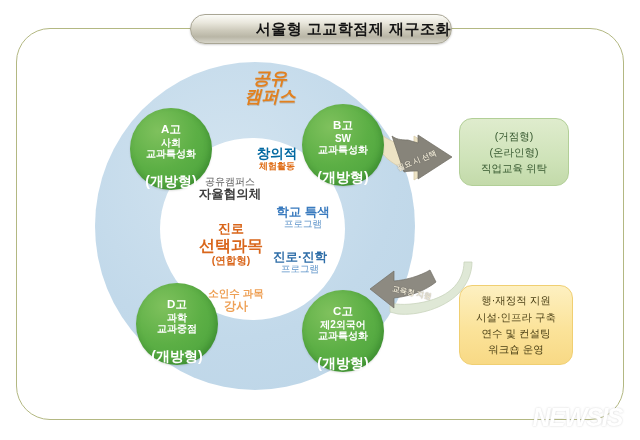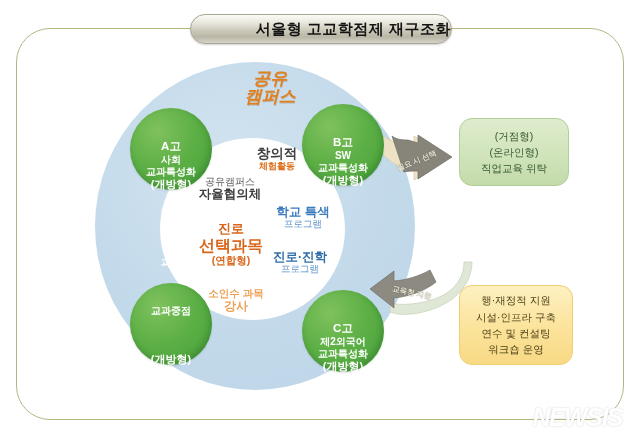--- a/index.html
+++ b/index.html
@@ -121,36 +121,36 @@
     color: #ffffff;
     margin-bottom: 1px;
   }
   .school .l2, .school .l3 {
     font-size: 10px;
     font-weight: bold;
     color: #ffffff;
     white-space: nowrap;
   }
   .school .type {
-    font-size: 11px;
+    font-size: 14px;
     font-weight: bold;
     color: #ffffff;
-    margin-top: 1px;
+    margin-top: 15px;
   }
 
   .school.a { left: 130px; top: 108px; }
   .school.b { left: 302px; top: 104px; }
   .school.c { left: 302px; top: 290px; }
-  .school.d { left: 130px; top: 283px; gap: 36px; }
+  .school.d { left: 136px; top: 283px; }
 
   
   .ctx { position: absolute; z-index: 4; text-align: center; line-height: 1.14; }
 
   .ctx-creative { left: 232px; top: 146px; width: 90px; }
-  .ctx-creative .big   { font-size: 13.5px; font-weight: bold; color: #404040; display:block; }
+  .ctx-creative .big   { font-size: 13.5px; font-weight: bold; color: #0369a1; display:block; }
   .ctx-creative .small { font-size: 9px;  font-weight: bold; color: #e0701b; display:block; }
 
   .ctx-council { left: 178px; top: 176px; width: 104px; }
   .ctx-council .small { font-size: 10px; color: #5d5d5d; display:block; }
   .ctx-council .big   { font-size: 12.5px; font-weight: bold; color: #3e3e3e; display:block; }
 
   .ctx-course { left: 183px; top: 222px; width: 96px; }
   .ctx-course .l1   { font-size: 13px; font-weight: bold; color: #d9661b; display:block; }
   .ctx-course .l2   { font-size: 16px; font-weight: bold; color: #d9661b; display:block; }
   .ctx-course .type { font-size: 10.5px; font-weight: bold; color: #d9661b; display:block; }

